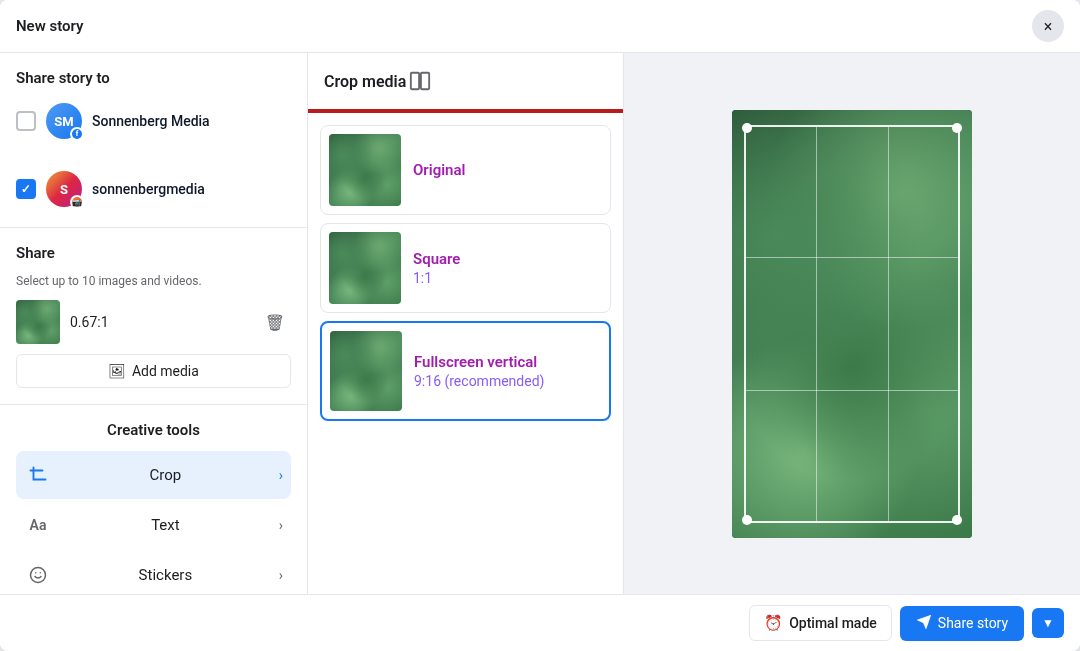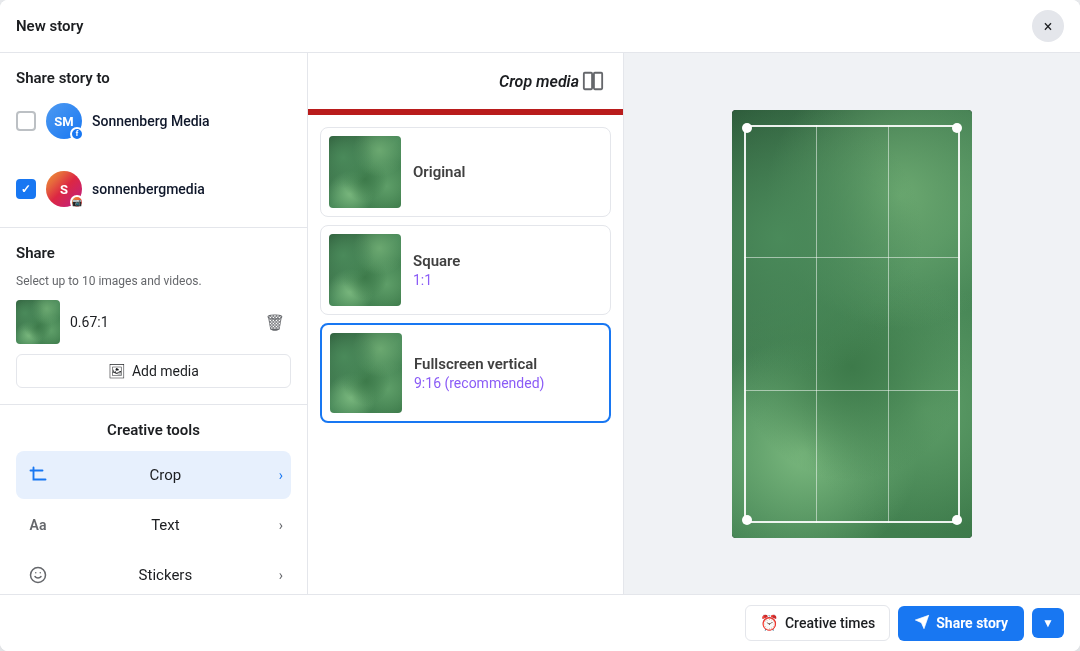--- a/index.html
+++ b/index.html
@@ -286,24 +286,23 @@
       border-right: 1px solid #e4e6eb;
       background: #fff;
       display: flex;
       flex-direction: column;
       overflow-y: auto;
     }
 
     .panel-header {
       display: flex;
       align-items: center;
-      justify-content: flex-end;
+      justify-content: flex-start;
       padding: 14px 16px;
-      border-bottom: 6px solid #b91c1c;
-      font-style: italic;
+      border-bottom: 4px solid #b91c1c;
     }
 
     .panel-title {
       font-size: 16px;
       font-weight: 600;
       color: #1c1e21;
     }
 
     .compare-icon {
       width: 28px;
@@ -340,21 +339,21 @@
       border-radius: 4px;
       flex-shrink: 0;
       overflow: hidden;
     }
 
     .crop-info { flex: 1; }
 
     .crop-name {
       font-size: 15px;
       font-weight: 600;
-      color: #404040;
+      color: #a21caf;
     }
 
     .crop-ratio {
       font-size: 14px;
       color: #8b5cf6;
       margin-top: 2px;
     }
 
     
     .right-panel {
@@ -495,21 +494,21 @@
       display: flex;
       align-items: center;
       gap: 6px;
       padding: 8px 16px;
       background: #1877f2;
       border: none;
       border-radius: 6px;
       cursor: pointer;
       font-size: 14px;
       color: #fff;
-      font-weight: 700;
+      font-weight: 400;
     }
 
     .dropdown-btn {
       padding: 8px 10px;
       background: #1877f2;
       border: none;
       border-radius: 6px;
       cursor: pointer;
       color: #fff;
       font-size: 12px;
@@ -689,21 +688,21 @@
         </div>
       </div>
 
     </div>
 
   </div>
 
   <div class="modal-footer">
     <button class="optimal-times-btn">
       <span style="font-size:15px;">⏰</span>
-      <span>Creative times</span>
+      <span>Optimal made</span>
     </button>
     <button class="share-story-btn">
       <span>
         <svg width="16" height="16" viewBox="0 0 24 24" fill="white" stroke="white" stroke-width="1">
           <path d="M22 2L11 13M22 2L15 22 11 13 2 9l20-7z"></path>
         </svg>
       </span>
       <span>Share story</span>
     </button>
     <button class="dropdown-btn">

